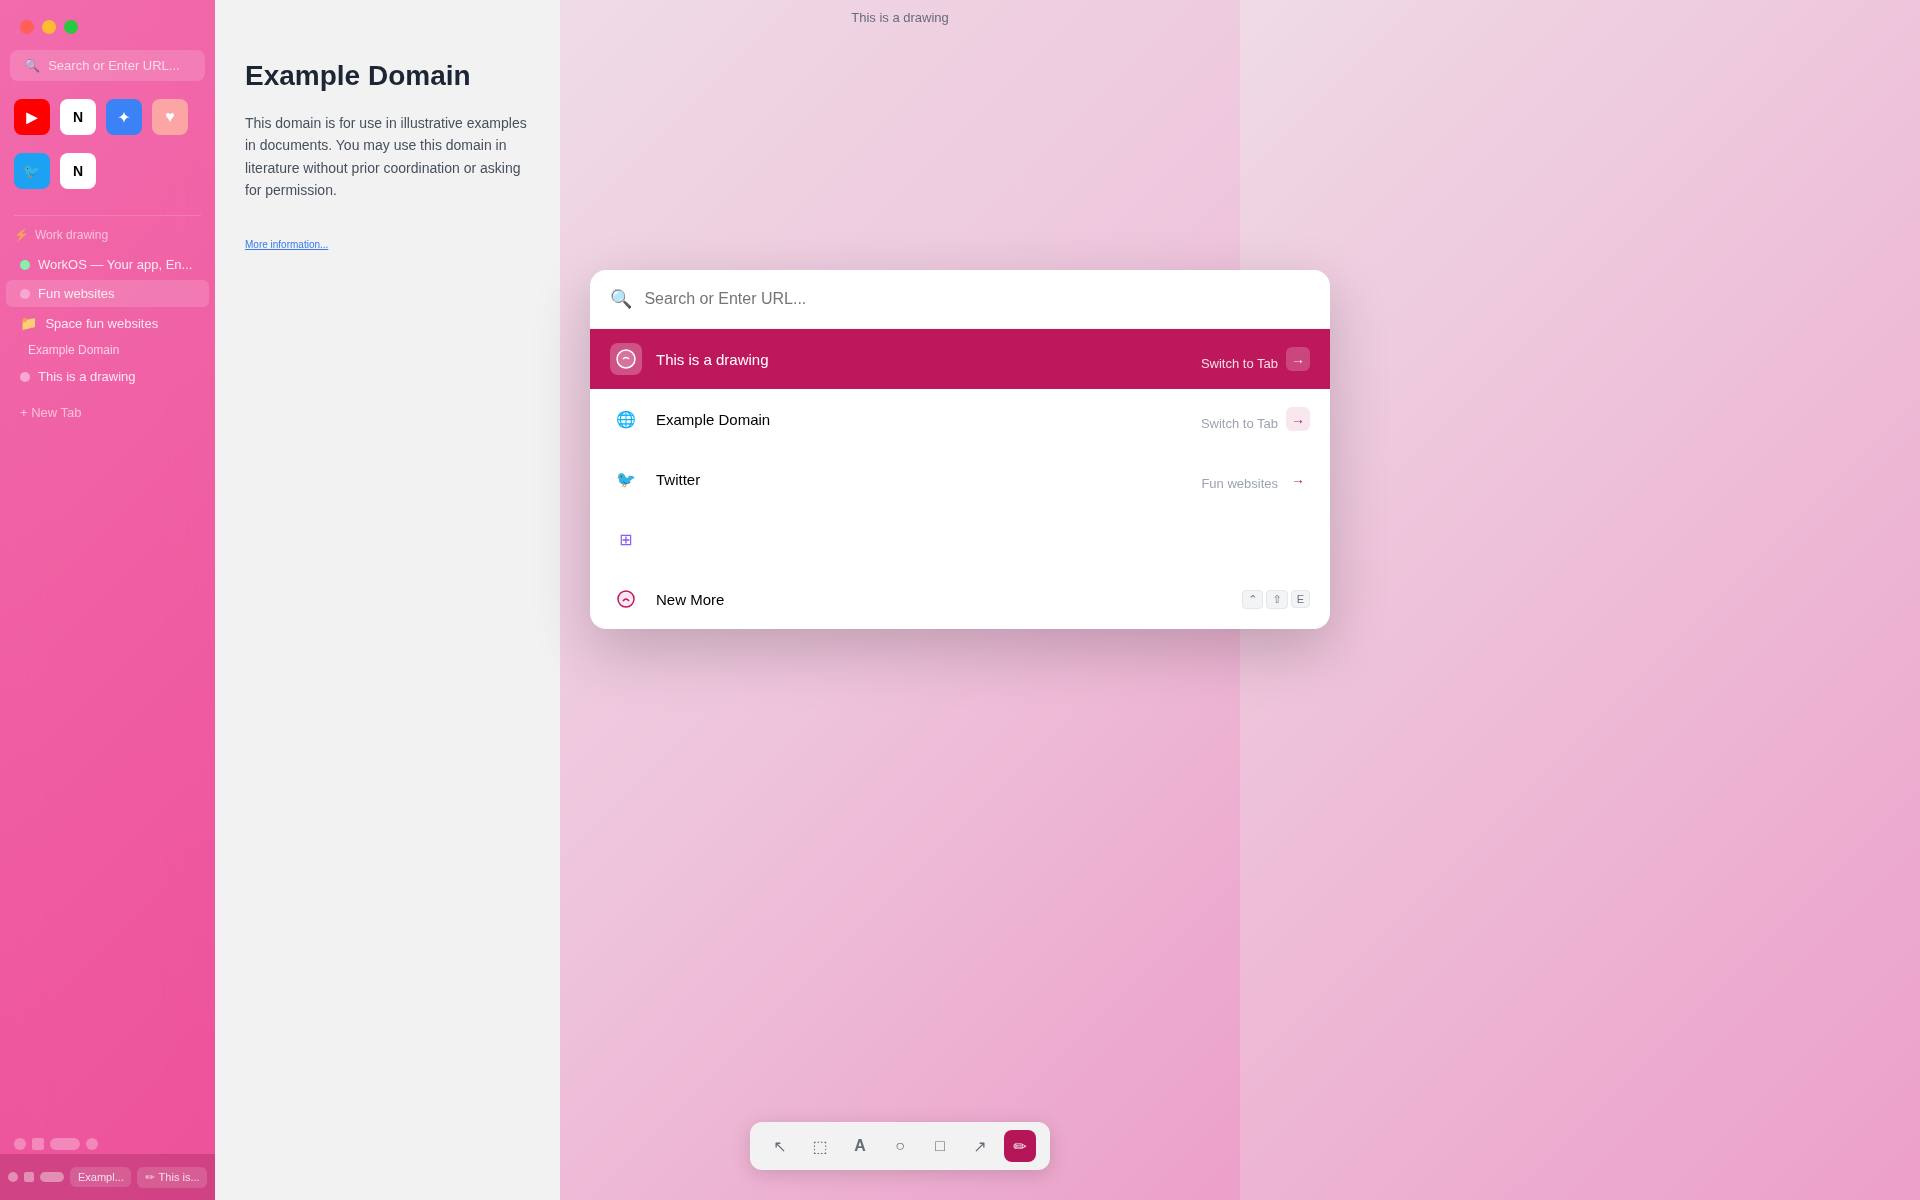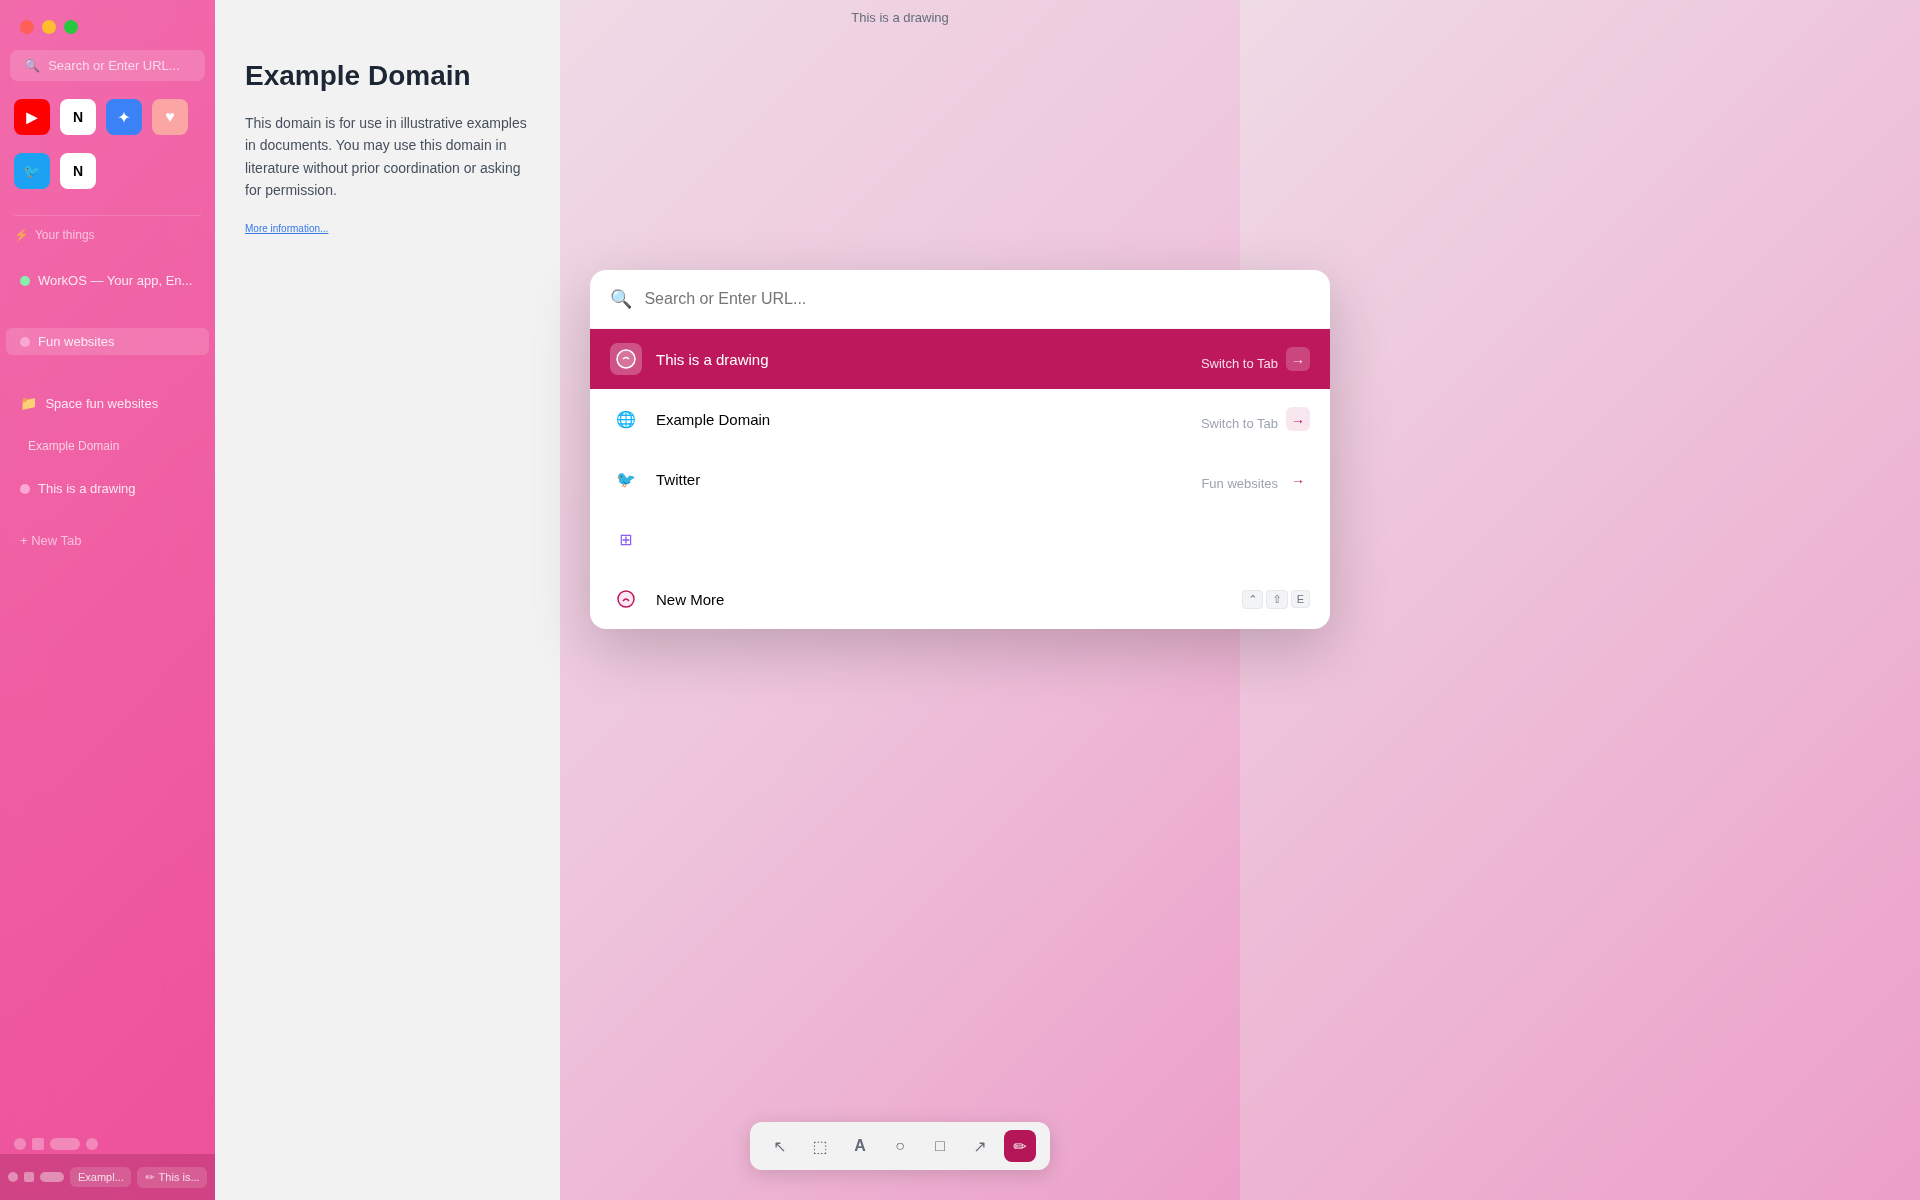--- a/index.html
+++ b/index.html
@@ -101,21 +101,21 @@
     }
 
     .sidebar-item {
       display: flex;
       align-items: center;
       gap: 8px;
       padding: 6px 14px;
       color: rgba(255,255,255,0.85);
       font-size: 13px;
       border-radius: 6px;
-      margin: 17px 6px;
+      margin: 1px 6px;
       cursor: pointer;
       text-align: right;
     }
     .sidebar-item.active { background: rgba(255,255,255,0.15); }
 
     .sidebar-item .dot {
       width: 10px;
       height: 10px;
       border-radius: 50%;
       background: rgba(255,255,255,0.5);
@@ -231,21 +231,21 @@
       font-size: 28px;
       font-weight: 600;
       color: #1f2937;
       margin-bottom: 20px;
     }
 
     .example-domain-text {
       font-size: 14px;
       color: #4b5563;
       line-height: 1.6;
-      margin-bottom: 16px;
+      margin-bottom: 32px;
     }
 
     .example-domain-link {
       color: #3b82f6;
       font-size: 10px;
       text-decoration: underline;
     }
 
     
     .google-logo {
@@ -479,21 +479,21 @@
 
   <div class="sidebar-icons-row2">
     <div class="sidebar-icon-item twitter">🐦</div>
     <div class="sidebar-icon-item notion2">N</div>
   </div>
 
   <div class="sidebar-divider"></div>
 
   <div class="sidebar-section-label">
     <span>⚡</span>
-    <span>Your things</span>
+    <span>Work drawing</span>
   </div>
 
   <div class="sidebar-item">
     <div class="dot green"></div>
     <span>WorkOS — Your app, En...</span>
   </div>
 
   <div class="sidebar-item active">
     <div class="dot pink"></div>
     <span>Fun websites</span>

